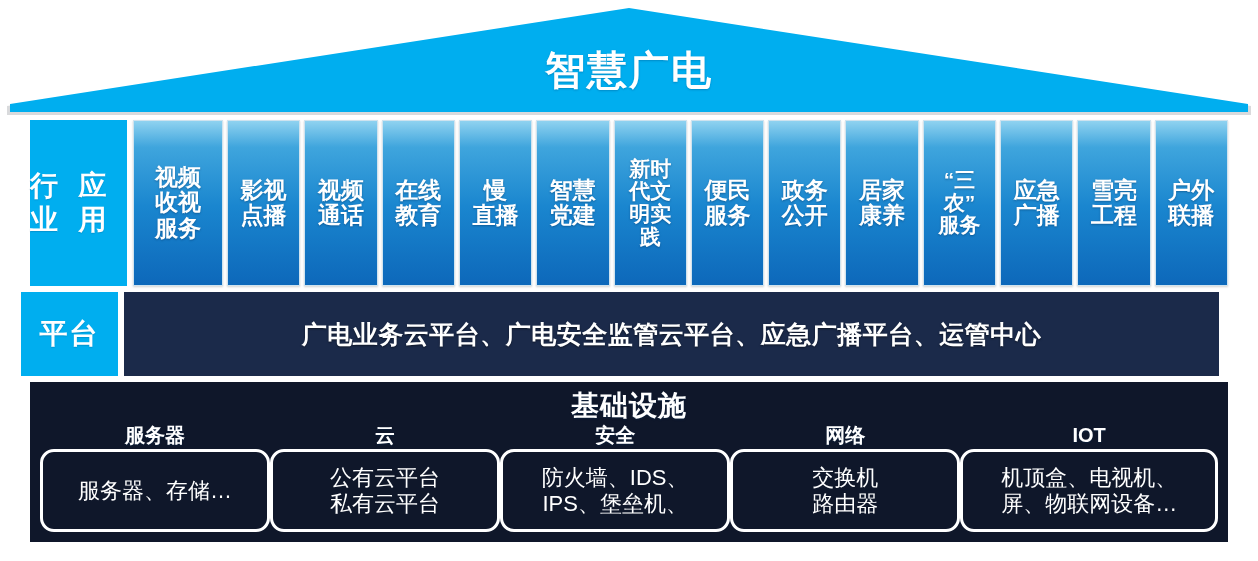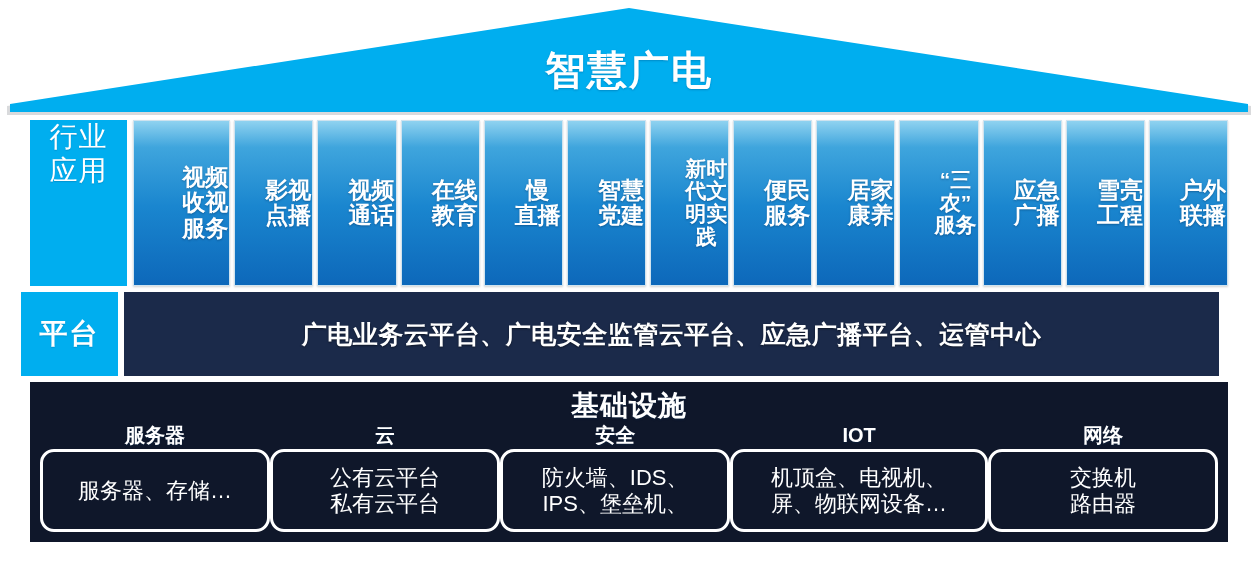--- a/index.html
+++ b/index.html
@@ -27,35 +27,35 @@
 
   
   .app-row{
     position:absolute;left:30px;top:120px;width:1198px;height:166px;
     display:flex;align-items:stretch;
   }
   .row-label{
     width:97px;flex:0 0 97px;
     background:#00AEEF;
     color:#ffffff;
-    display:flex;flex-direction:column;align-items:center;justify-content:flex-start;
-    font-size:28px;font-weight:normal;line-height:1.22;
+    display:flex;align-items:center;justify-content:space-between;
+    font-size:28px;font-weight:bold;line-height:1.22;
     letter-spacing:1px;
     text-shadow:0 1px 1px rgba(0,70,120,.25);
   }
   .row-label span{display:block;}
   .app-cells{
     flex:1 1 auto;display:flex;gap:4px;margin-left:6px;
   }
   .app-cell{
     flex:1 1 0;
     background:linear-gradient(180deg,#8fd2f0 0%,#3fa5dd 16%,#1a86cf 52%,#0d68ba 100%);
     border:1px solid #cfe3ef;
     box-shadow:0 1px 2px rgba(0,0,0,.18);
-    display:flex;align-items:center;justify-content:flex-end;
+    display:flex;align-items:center;justify-content:center;
     padding:4px 1px;
     box-sizing:border-box;
   }
   .app-cell.wide{flex:1.24 1 0;}
   .app-cell .cell-text{
     color:#ffffff;font-weight:bold;font-size:23px;line-height:1.10;
     text-align:center;white-space:pre-line;
     text-shadow:0 1px 2px rgba(0,50,95,.45);
   }
   .app-cell.tight .cell-text{font-size:21px;line-height:1.08;}
@@ -161,20 +161,24 @@
         <div class="cell-text">新时
 代文
 明实
 践</div>
       </div>
       <div class="app-cell">
         <div class="cell-text">便民
 服务</div>
       </div>
       <div class="app-cell">
+        <div class="cell-text">政务
+公开</div>
+      </div>
+      <div class="app-cell">
         <div class="cell-text">居家
 康养</div>
       </div>
       <div class="app-cell tight">
         <div class="cell-text">“三
 农”
 服务</div>
       </div>
       <div class="app-cell">
         <div class="cell-text">应急
@@ -214,30 +218,30 @@
 私有云平台</div>
         </div>
       </div>
       <div class="infra-col">
         <div class="infra-cat">安全</div>
         <div class="infra-box">
           <div class="box-text">防火墙、IDS、
 IPS、堡垒机、</div>
         </div>
       </div>
+      <div class="infra-col">
+        <div class="infra-cat">网络</div>
+        <div class="infra-box">
+          <div class="box-text">交换机
+路由器</div>
+        </div>
+      </div>
       <div class="infra-col iot">
         <div class="infra-cat">IOT</div>
         <div class="infra-box">
           <div class="box-text">机顶盒、电视机、
 屏、物联网设备…</div>
         </div>
       </div>
-      <div class="infra-col">
-        <div class="infra-cat">网络</div>
-        <div class="infra-box">
-          <div class="box-text">交换机
-路由器</div>
-        </div>
-      </div>
     </div>
   </div>
 
 </div>
 
 </body></html>

